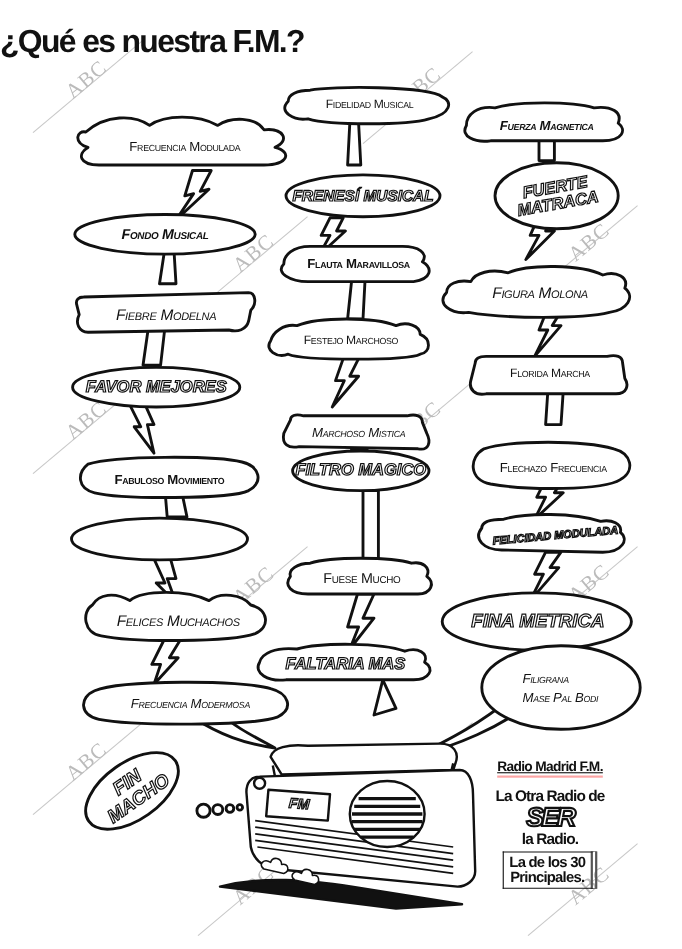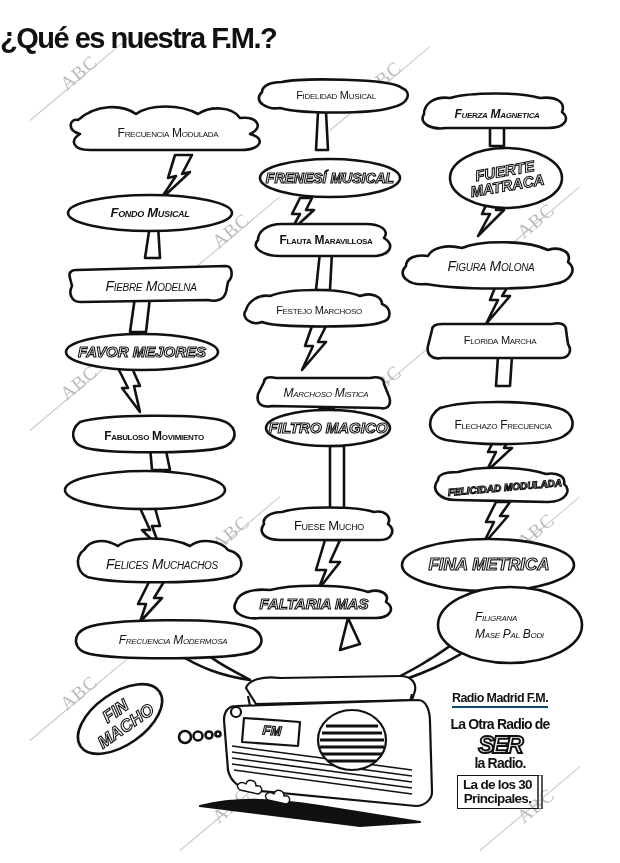--- a/index.html
+++ b/index.html
@@ -9,21 +9,21 @@
   svg.layer { position:absolute; left:0; top:0; }
   .bubble { position:absolute; display:flex; align-items:center; justify-content:center; text-align:center; line-height:1.05; color:#111; }
   .cap { font-variant:small-caps; font-family:"Liberation Sans", sans-serif; font-size:12px; letter-spacing:-0.3px; }
   .capb { font-variant:small-caps; font-family:"Liberation Sans", sans-serif; font-weight:bold; font-size:13px; letter-spacing:-0.3px; }
   .ital { font-style:italic; }
   .outline { font-family:"Liberation Sans", sans-serif; font-weight:bold; font-style:italic; font-size:15px; color:#fff; -webkit-text-stroke:1.1px #111; letter-spacing:0px; text-transform:uppercase; }
   .outline.big { font-size:17px; }
   .wm { position:absolute; color:#bbb; font-family:"Liberation Serif", serif; font-size:19px; transform:rotate(-40deg); letter-spacing:1px; }
   .wmline { position:absolute; height:1px; background:#c8c8c8; transform-origin:left center; transform:rotate(-40deg); }
   .logo { position:absolute; left:440px; top:688px; width:120px; text-align:center; font-family:"Liberation Sans", sans-serif; font-weight:bold; color:#111; }
-  .logo .l1 { font-size:12.5px; letter-spacing:-0.6px; border-bottom:2px solid #0c4a6e; display:inline-block; padding-bottom:1px; }
+  .logo .l1 { font-size:12.5px; letter-spacing:-0.6px; border-bottom:2px solid #fca5a5; display:inline-block; padding-bottom:1px;text-decoration:underline; }
   .logo .l2 { font-size:14px; letter-spacing:-0.8px; margin-top:8px; }
   .logo .ser { font-size:24px; font-style:italic; letter-spacing:-2px; color:#fff; -webkit-text-stroke:2px #111; line-height:1; margin-top:1px; }
   .logo .l3 { font-size:14px; letter-spacing:-0.8px; margin-top:-2px; }
   .logo .box { display:inline-block; border:1.5px solid #111; border-right:6px double #555; font-size:13.5px; letter-spacing:-0.7px; line-height:1.05; padding:2px 5px; margin-top:4px; }
 </style>
 </head>
 <body>
 
 <div class="page">
 

